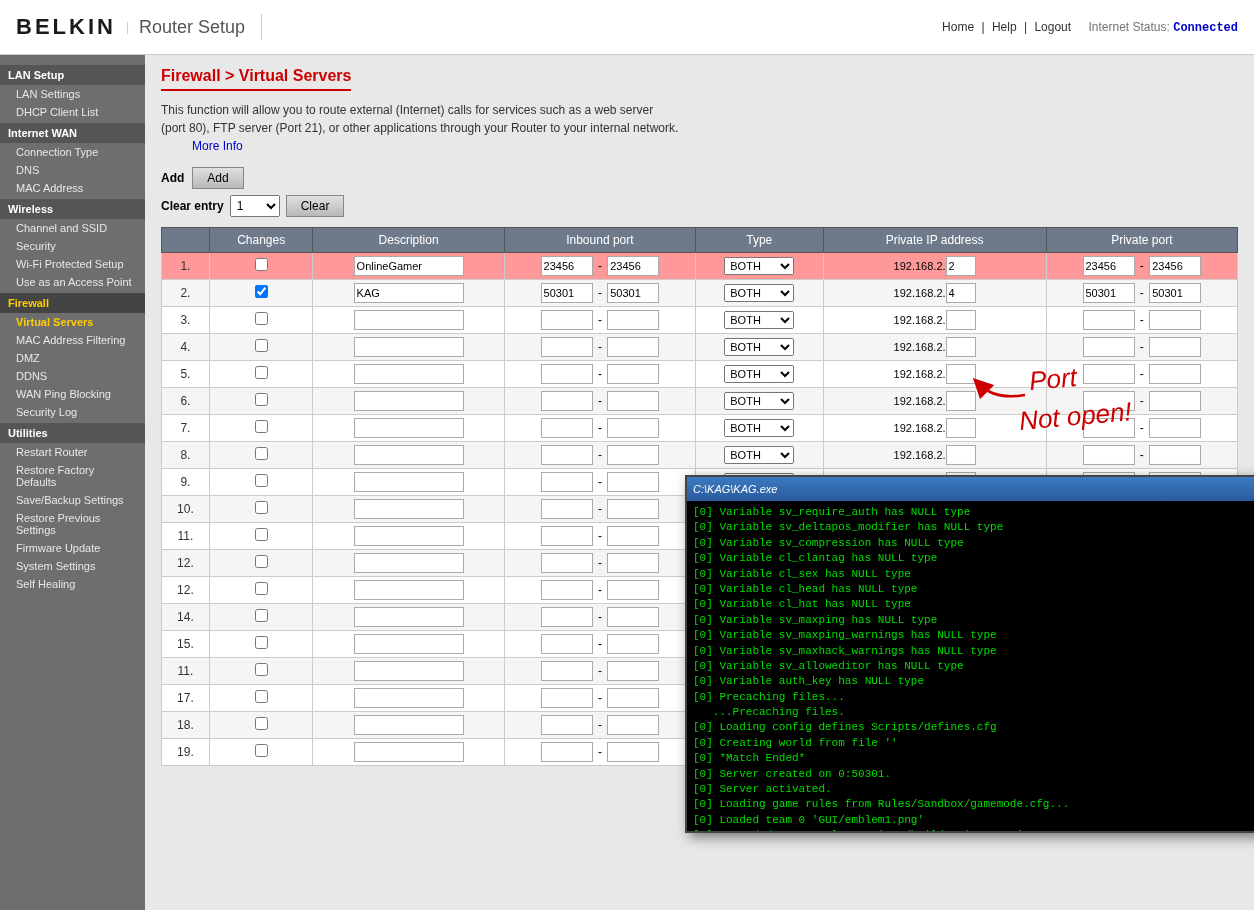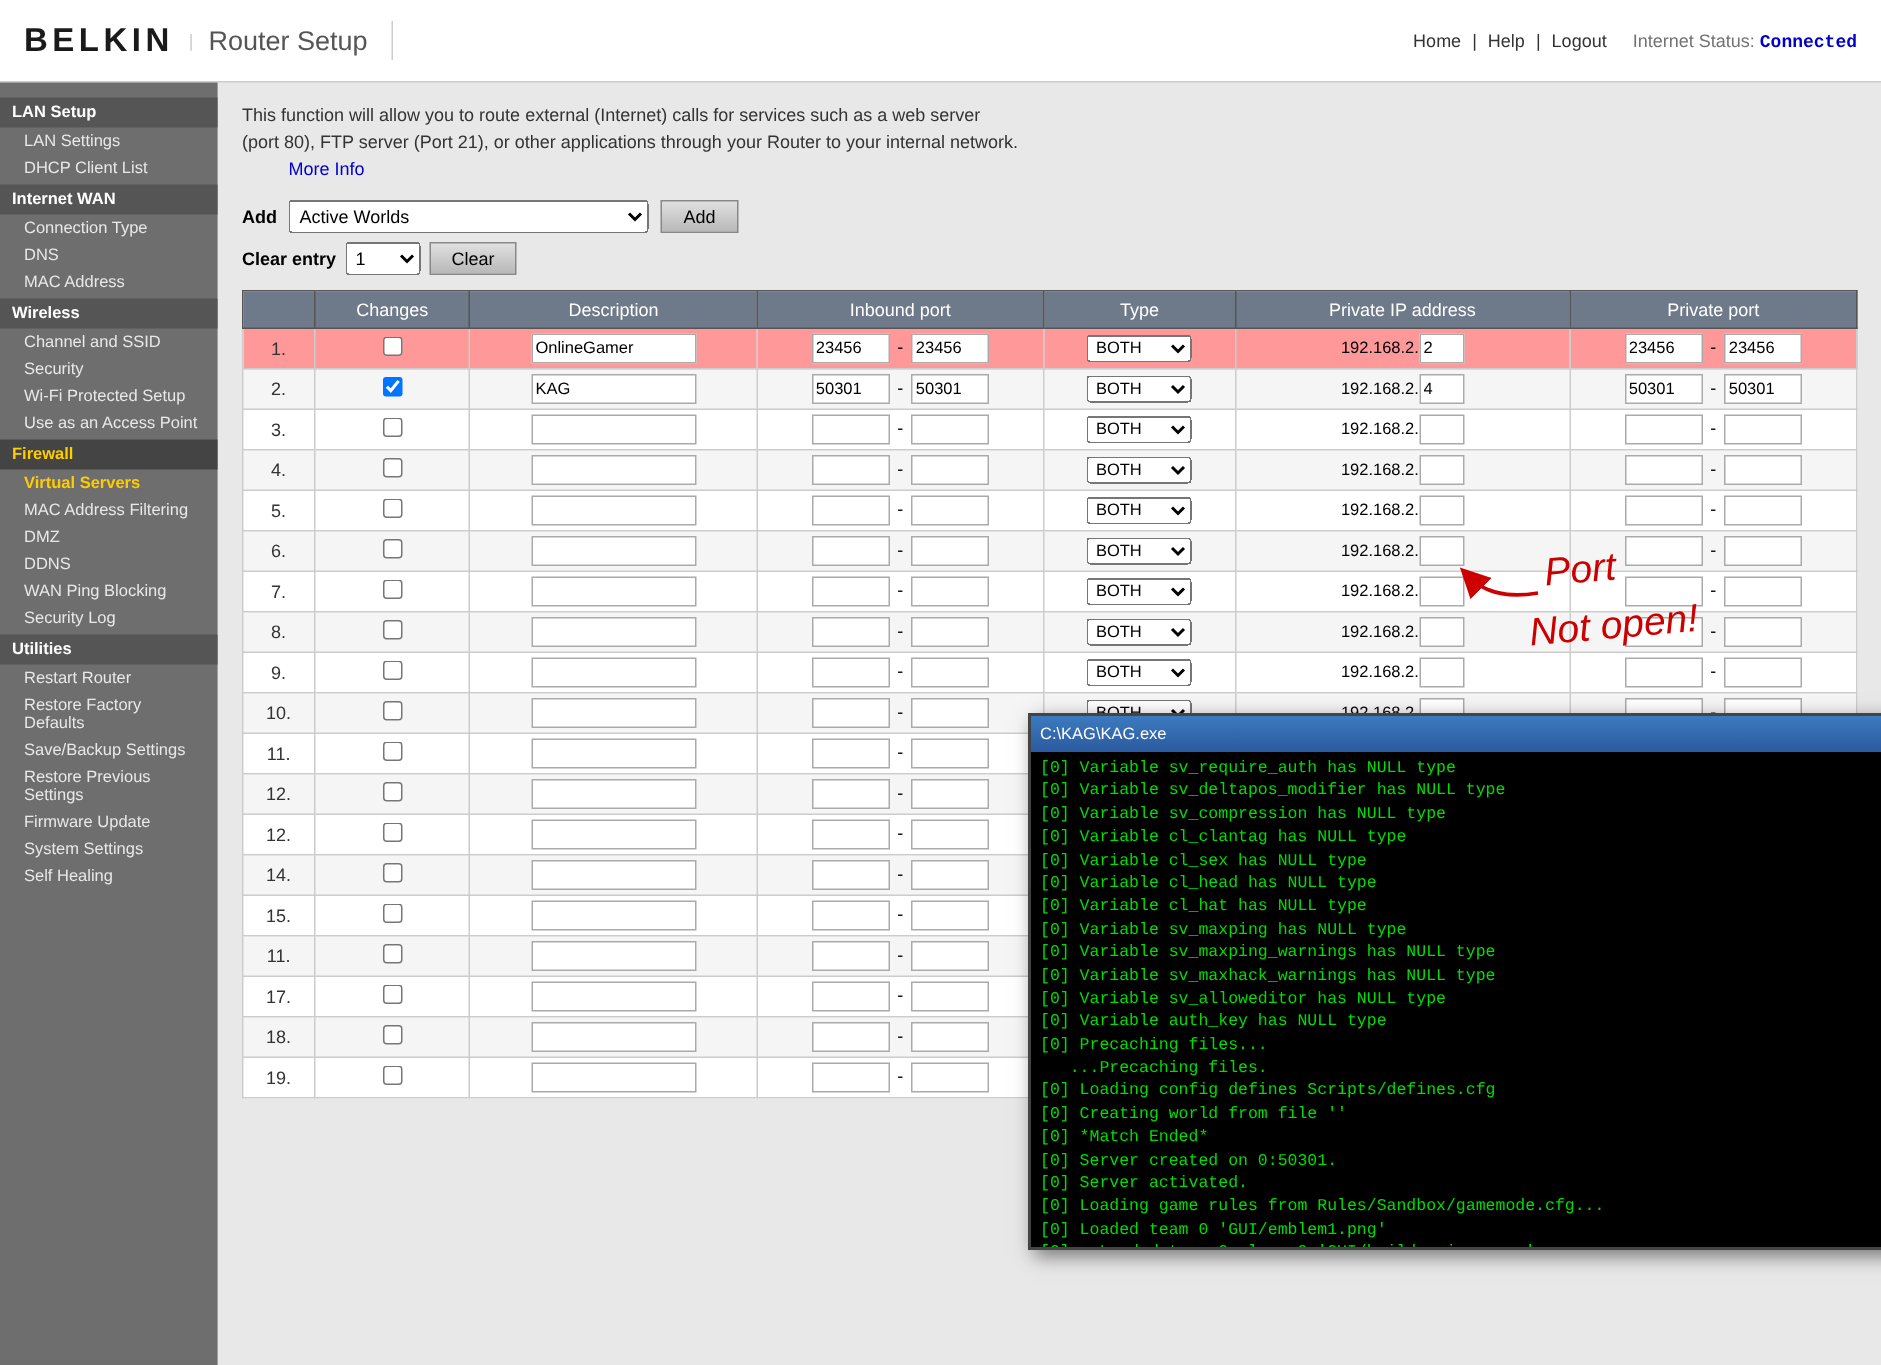--- a/index.html
+++ b/index.html
@@ -251,21 +251,21 @@
     #terminal-titlebar {
       background: linear-gradient(to bottom, #3c7abf, #2a5a9f);
       color: white;
       padding: 3px 6px;
       display: flex;
       align-items: center;
       justify-content: space-between;
       font-size: 12px;
       height: 24px;
     }
-    #terminal-title-text { font-size: 11px; }
+    #terminal-title-text { font-size: 11px; font-style: italic; }
     #terminal-content {
       background: #000;
       color: #00dd00;
       font-family: 'Courier New', monospace;
       font-size: 11px;
       padding: 4px 6px;
       height: 330px;
       overflow-y: auto;
       line-height: 1.4;
     }
@@ -334,40 +334,32 @@
     <a class="sidebar-item">Restart Router</a>
     <a class="sidebar-item">Restore Factory Defaults</a>
     <a class="sidebar-item">Save/Backup Settings</a>
     <a class="sidebar-item">Restore Previous Settings</a>
     <a class="sidebar-item">Firmware Update</a>
     <a class="sidebar-item">System Settings</a>
     <a class="sidebar-item">Self Healing</a>
   </div>
 
   <div id="content">
+    <div id="page-heading">Firewall &gt; Virtual Servers</div>
 
     <p id="description-text">
       This function will allow you to route external (Internet) calls for services such as a web server (port 80), FTP server (Port 21), or other applications through your Router to your internal network.
       <a>More Info</a>
     </p>
 
     
 
     
     <div id="add-row">
       <label>Add</label>
-      <select>
-        <option>Active Worlds</option>
-        <option>AOL</option>
-        <option>FTP</option>
-        <option>HTTP</option>
-        <option>HTTPS</option>
-        <option>Telnet</option>
-        <option>Custom</option>
-      </select>
       <button class="add-btn">Add</button>
     </div>
 
     
     <div id="clear-entry-row">
       <label>Clear entry</label>
       <select>
         <option>1</option><option>2</option><option>3</option><option>4</option><option>5</option>
         <option>6</option><option>7</option><option>8</option><option>9</option><option>10</option>
       </select>

